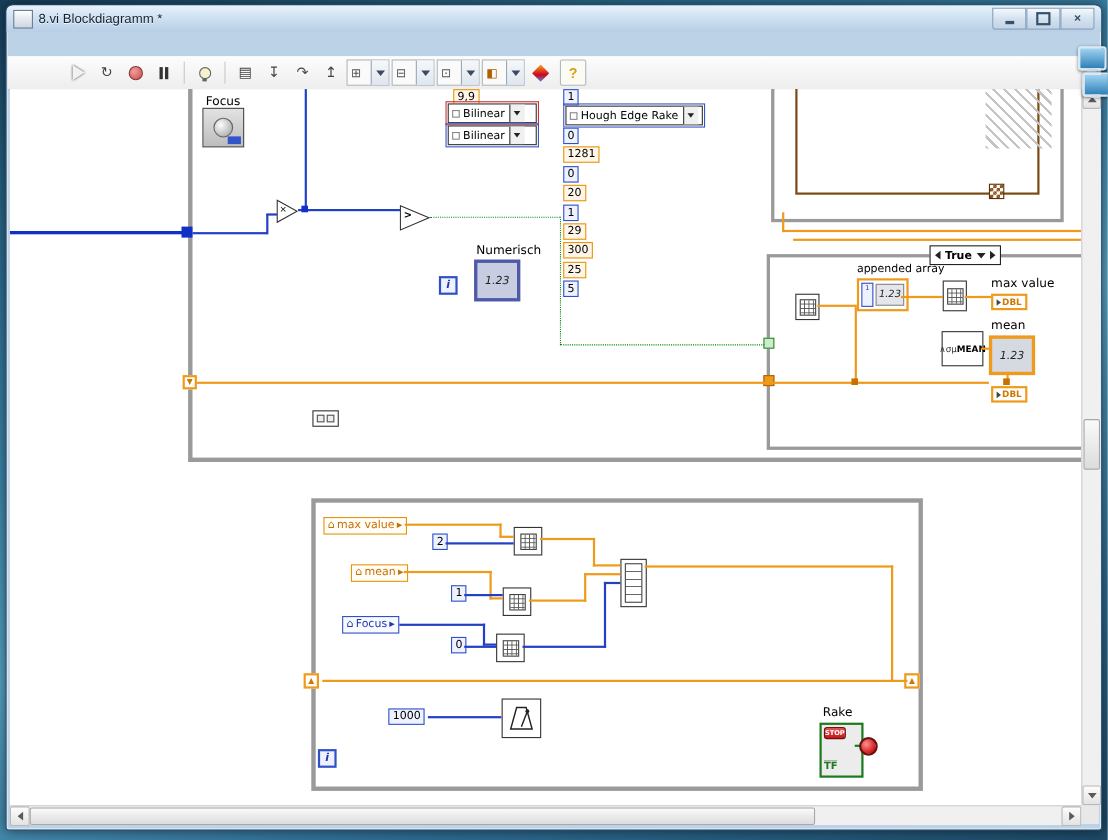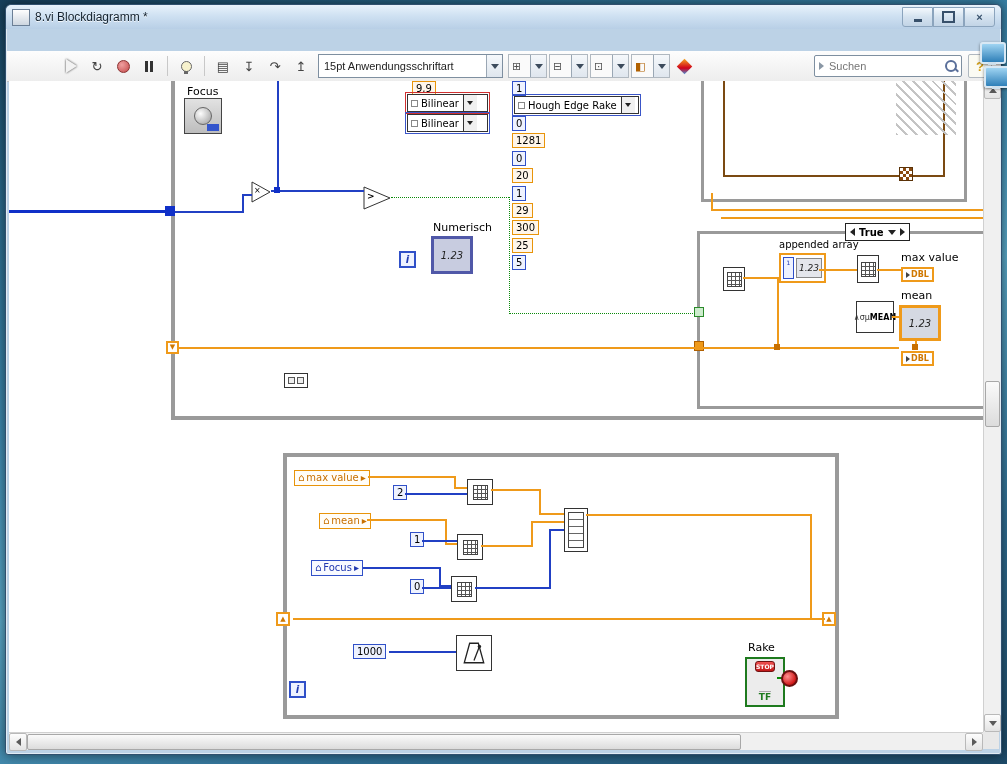--- a/index.html
+++ b/index.html
@@ -111,21 +111,21 @@
   .dbl-tag .tri{width:0;height:0;border-top:3px solid transparent;border-bottom:3px solid transparent;border-left:4px solid #444}
   .ind{position:absolute;border:3px solid #5058a8;background:#c8cce0;display:flex;align-items:center;justify-content:center;
     font-size:10px;font-style:italic;color:#222}
   .ind.orange{border-color:#ef9a1a;background:#d5d9e2}
   .case-label{position:absolute;height:16px;background:#fff;border:1px solid #222;display:flex;align-items:center;
     gap:4px;padding:0 4px;font-size:10px;font-weight:bold;color:#000}
   .tri-l{width:0;height:0;border-top:4px solid transparent;border-bottom:4px solid transparent;border-right:5px solid #222}
   .tri-r{width:0;height:0;border-top:4px solid transparent;border-bottom:4px solid transparent;border-left:5px solid #222}
   .tri-d{width:0;height:0;border-left:4px solid transparent;border-right:4px solid transparent;border-top:5px solid #222}
   .stop-term{position:absolute;border:2px solid #1e7a1e;background:#ececec;display:flex;flex-direction:column;
-    align-items:center;justify-content:space-between;padding:2px}
+    align-items:flex-start;justify-content:space-between;padding:2px}
   .stop-btn{background:linear-gradient(#f05050,#c01818);border:1px solid #701010;border-radius:3px;color:#fff;
     font-size:6px;font-weight:bold;text-align:center;line-height:9px}
   .stop-tf{color:#1e7a1e;font-size:9px;font-weight:bold;text-align:center;border-top:1px solid #aaa;line-height:11px}
   .led{position:absolute;width:13px;height:13px;border-radius:50%;border:2px solid #6a1010;
     background:radial-gradient(circle at 35% 35%,#ff9090,#d01818 70%)}
   .focus-ic{position:absolute;width:36px;height:34px;border:1px solid #444;background:linear-gradient(#e2e2e2,#bdbdbd);
     display:flex;align-items:center;justify-content:center}
   .knob{width:16px;height:16px;border-radius:50%;background:radial-gradient(circle at 35% 35%,#fdfdfd,#9a9a9a);border:1px solid #666}
   .focus-sub{position:absolute;right:2px;bottom:2px;width:12px;height:7px;background:#3355cc}
   .arr-const{position:absolute;border:2px solid #ef9a1a;background:#fff;display:flex;align-items:center;gap:2px;padding:2px}
@@ -190,26 +190,20 @@
       </span>
     <span class="tb-sep"></span>
     <span class="tb-btn">
         <span class="bulb"></span>
       </span>
     <span class="tb-sep"></span>
     <span class="tb-btn">▤</span>
     <span class="tb-btn">↧</span>
     <span class="tb-btn">↷</span>
     <span class="tb-btn">↥</span>
-    <span class="combo-font">
-      <span>15pt Anwendungsschriftart</span>
-      <span class="dd">
-          <span class="caret"></span>
-        </span>
-    </span>
     <span class="combo-sm">
       <span>⊞</span>
       <span class="dd">
           <span class="caret"></span>
         </span>
     </span>
     <span class="combo-sm">
       <span>⊟</span>
       <span class="dd">
           <span class="caret"></span>
@@ -223,25 +217,20 @@
     </span>
     <span class="combo-sm" style="color:#b06000">
       <span>◧</span>
       <span class="dd">
           <span class="caret"></span>
         </span>
     </span>
     <span class="tb-btn">
         <span class="cleanup-ic"></span>
       </span>
-    <span class="search-wrap">
-      <span class="search-pre"></span>
-      <input class="search-input" placeholder="Suchen" style="">
-      <span class="mag"></span>
-    </span>
     <span class="help-btn">?</span>
   </div>
 
   <div class="client">
 
     <div class="struct" style="left:162px;top:-8px;width:830px;height:339px"></div>
 
     <div class="struct2" style="left:692px;top:-8px;width:260px;height:123px"></div>
     <div class="struct-brown" style="left:714px;top:-8px;width:218px;height:100px"></div>
     <div class="hatch" style="left:887px;top:-6px;width:60px;height:60px"></div>

